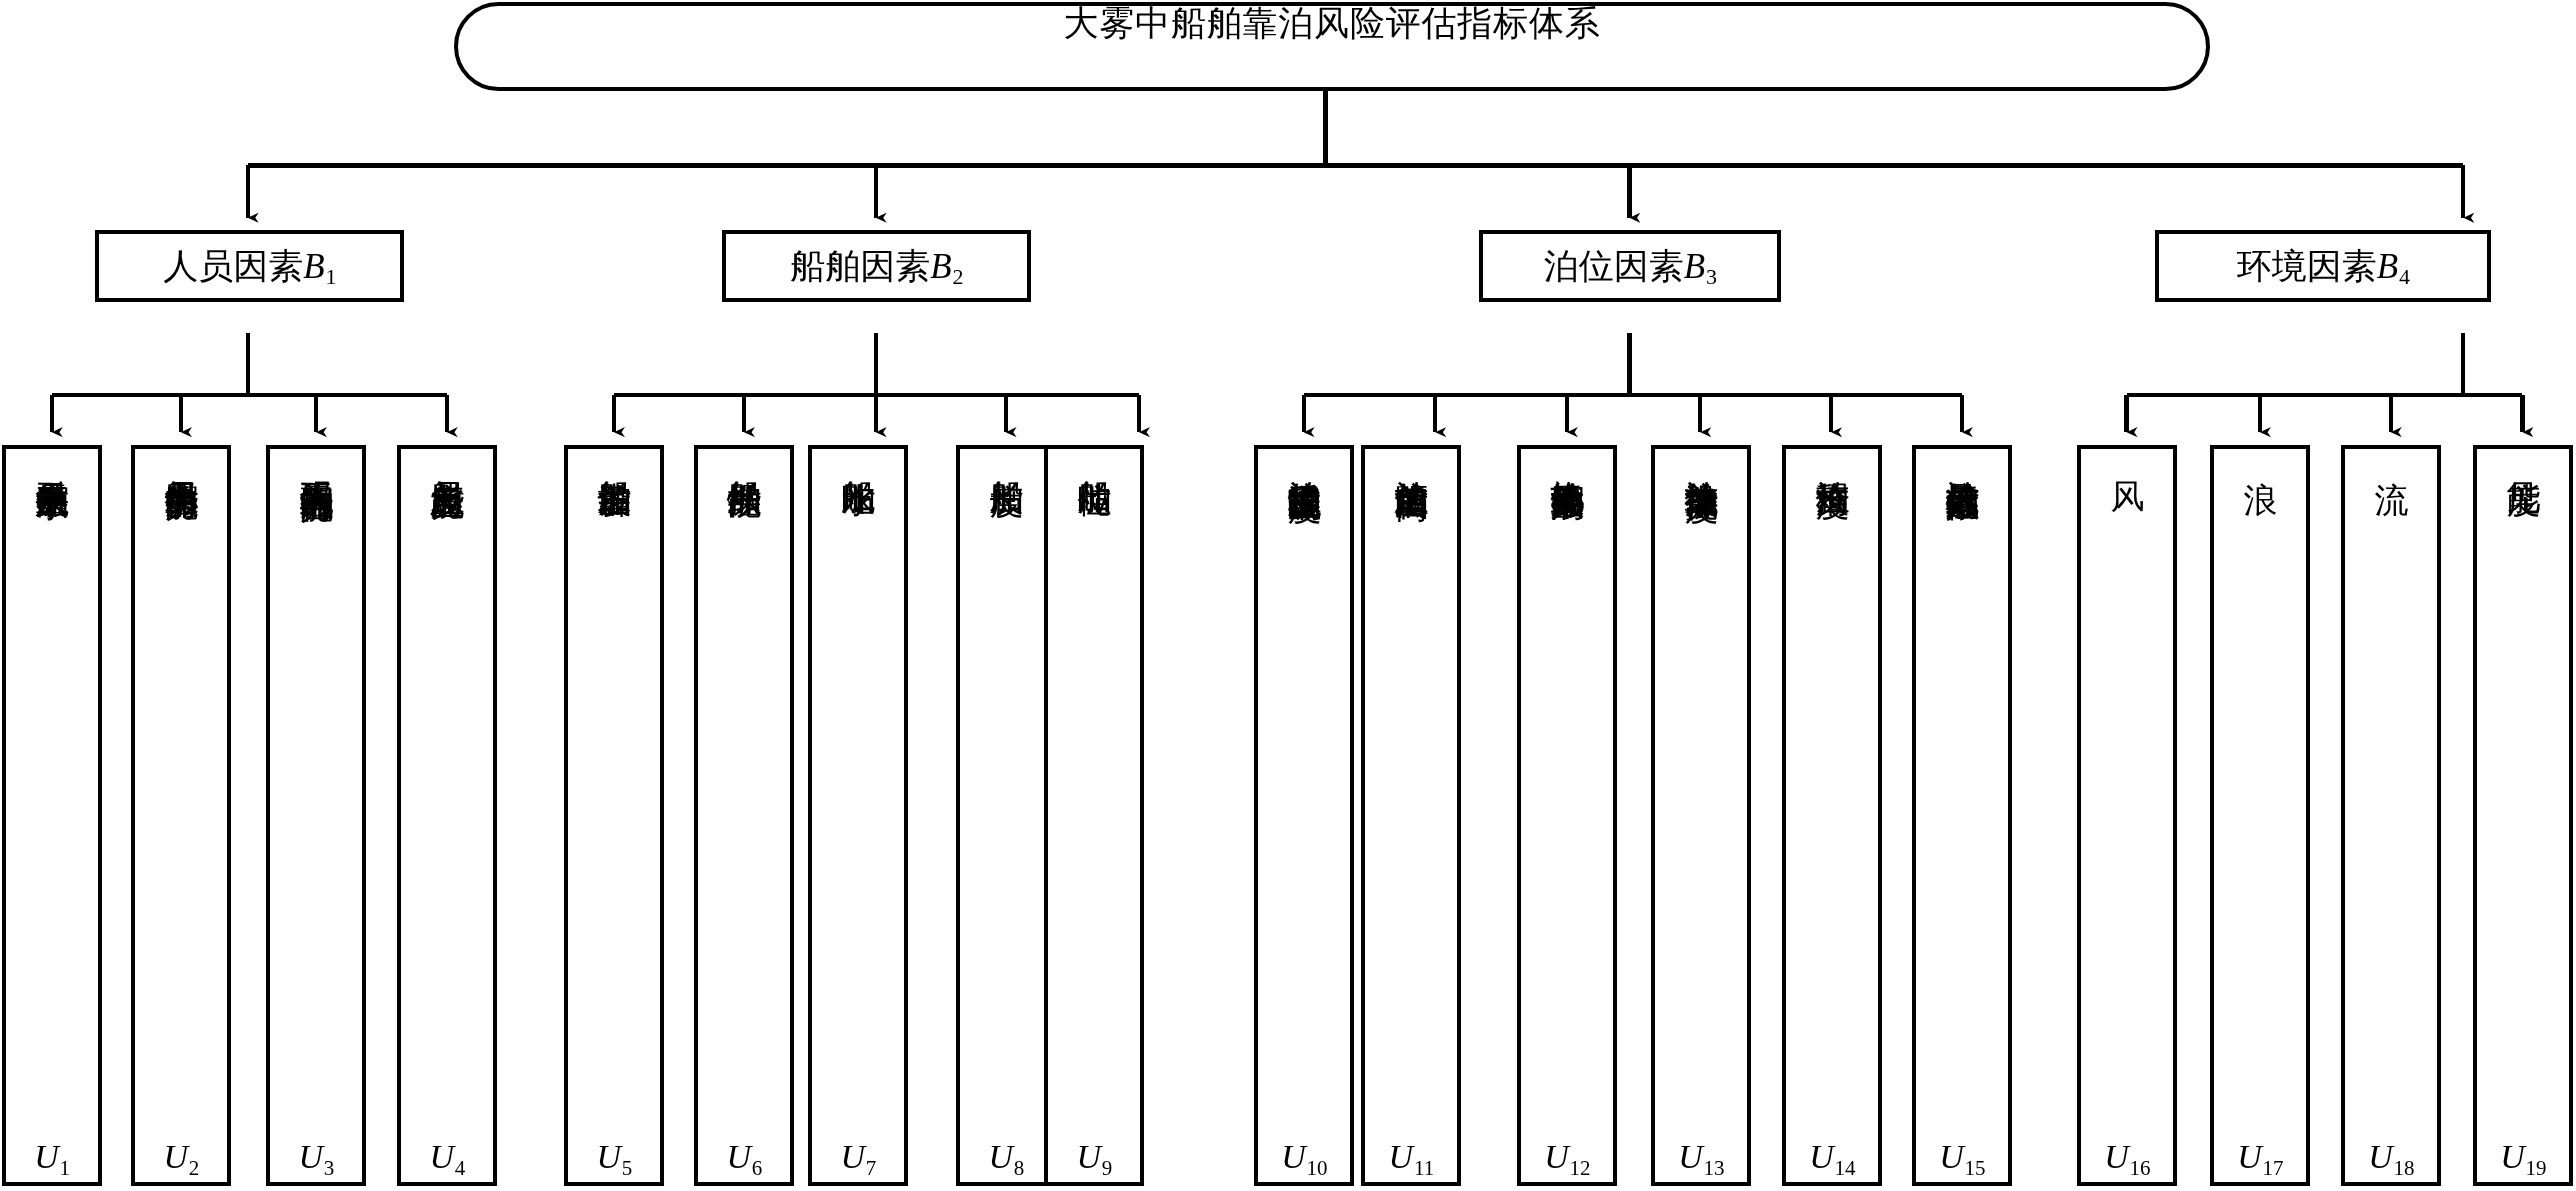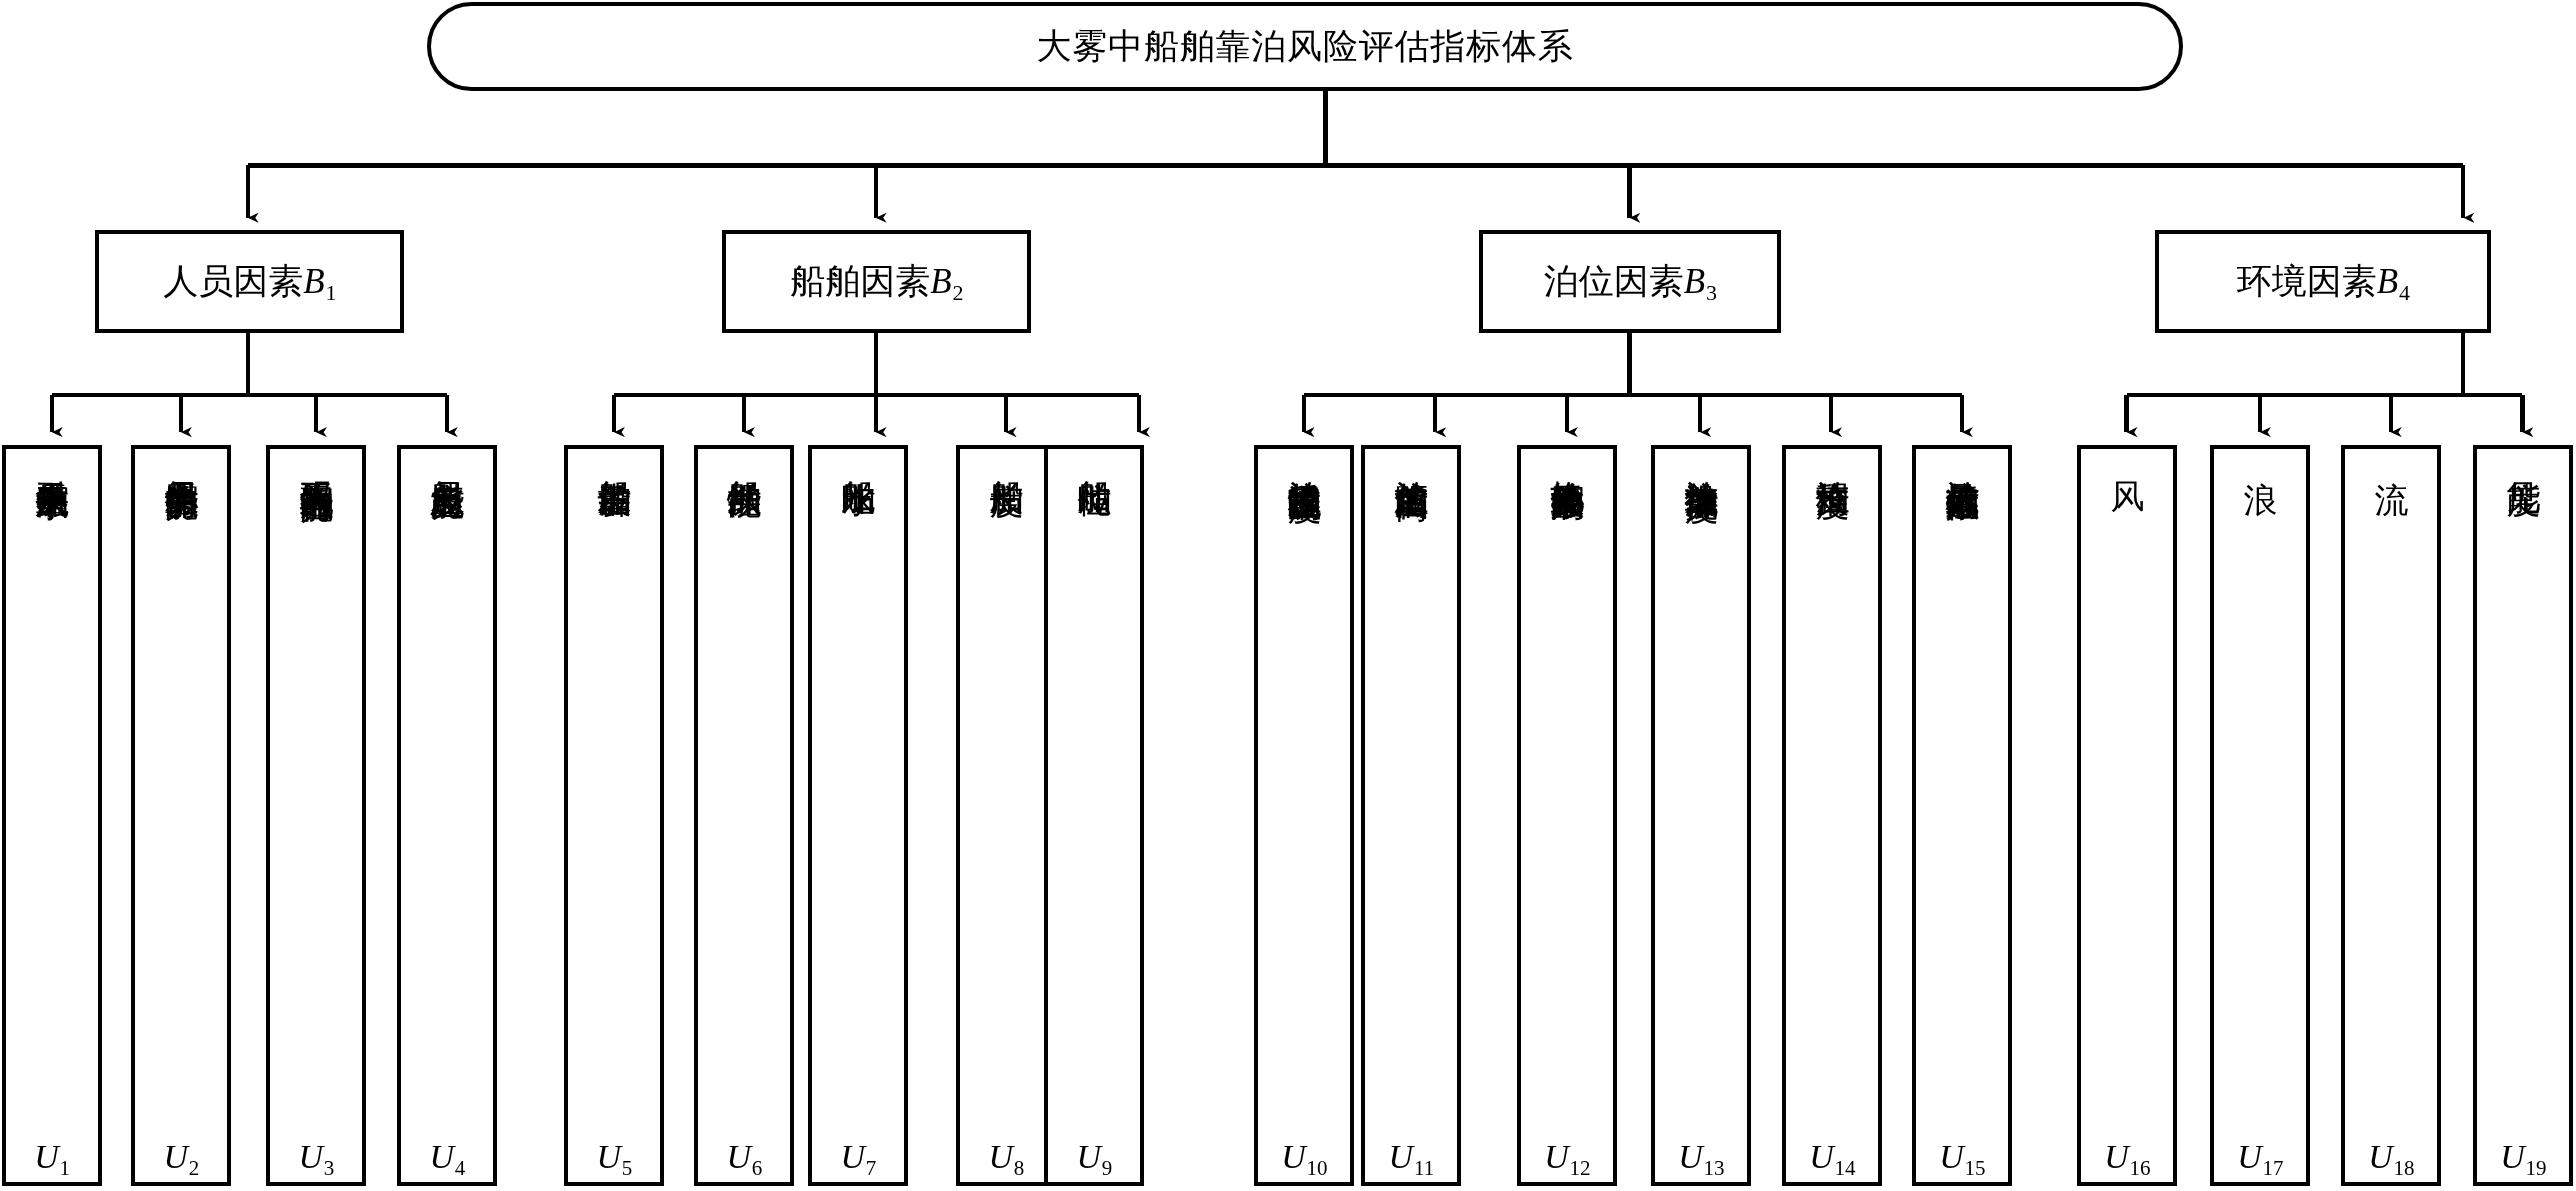--- a/index.html
+++ b/index.html
@@ -23,44 +23,43 @@
     left: 0;
     top: 0;
     width: 2576px;
     height: 1191px;
     pointer-events: none;
   }
 
   
   .root-node {
     position: absolute;
-    left: 427px;
+    left: 454px;
     top: 1.7px;
     width: 1756px;
     height: 89px;
     border: 4.2px solid #000000;
     border-radius: 46px;
     background: #ffffff;
     box-sizing: border-box;
     display: flex;
-    align-items: center;
     justify-content: center;
   }
   .root-label {
     font-size: 35px;
     letter-spacing: 0.8px;
     white-space: nowrap;
     line-height: 1;
   }
 
   
   .crit-node {
     position: absolute;
     top: 230px;
-    height: 103px;
+    height: 72px;
     border: 4.2px solid #000000;
     background: #ffffff;
     box-sizing: border-box;
     display: flex;
     align-items: center;
     justify-content: center;
   }
   .crit-label {
     font-size: 35px;
     white-space: nowrap;

